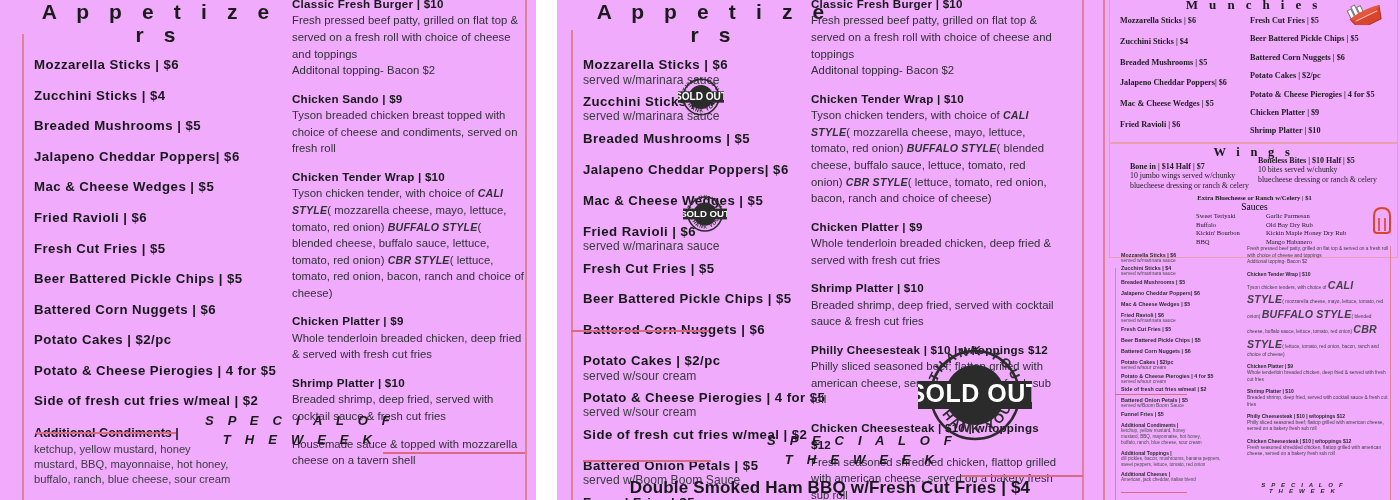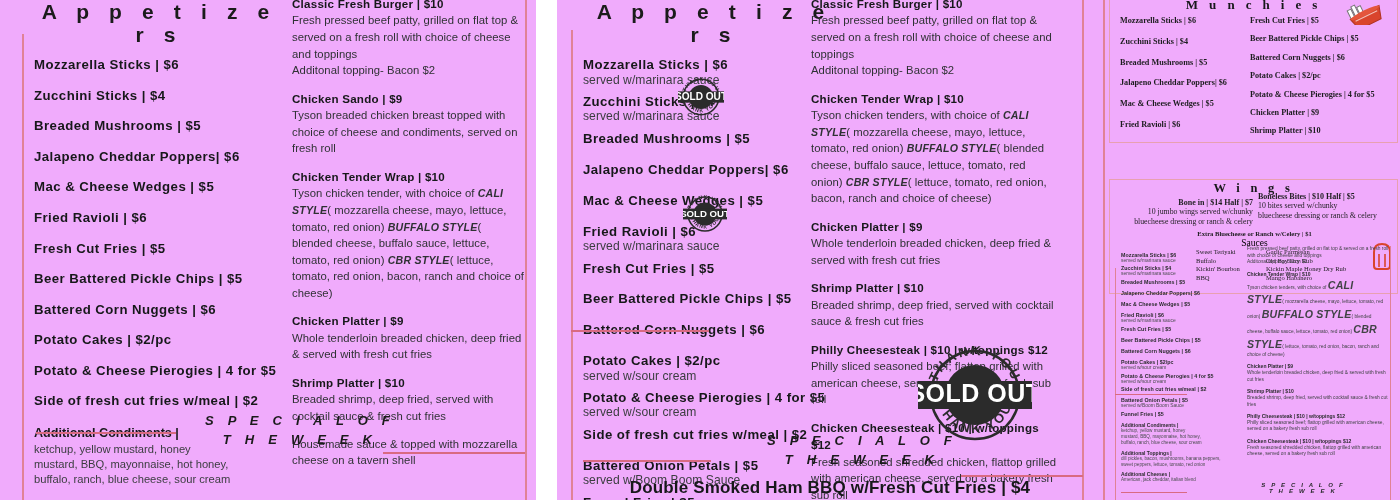--- a/index.html
+++ b/index.html
@@ -252,23 +252,23 @@
             <rect x="10" y="0" width="4" height="14" fill="#ffffff" stroke="#777" stroke-width="1"></rect>
             <rect x="15" y="3" width="4" height="11" fill="#ffffff" stroke="#777" stroke-width="1"></rect>
             <path d="M4 11 h32 l-4 13 h-24 z" fill="#d9442c" stroke="#b03320" stroke-width="1"></path>
             <ellipse cx="20" cy="11.5" rx="16" ry="2.6" fill="#e4553c"></ellipse>
             <path d="M8 15 h24" stroke="#ffffff" stroke-width="1.2" opacity=".65"></path>
           </g>
         </svg>
       </div>
     </div>
 
-    <div style="position:absolute;left:4px;top:143px;width:289px;height:115px;border:1.6px solid #e8a0b0;margin-top:36px;">
+    <div style="position:absolute;left:4px;top:143px;width:289px;height:115px;border:1.6px solid #e8a0b0;">
       <div class="c-title" style="font-size:12.5px;margin-top:1px;">W i n g s</div>
-      <div style="position:absolute;left:1px;top:18px;width:142px;text-align:right;" id="c-w0">
+      <div style="position:absolute;left:20px;top:18px;width:142px;" id="c-w0">
           <div class="c-w-h">Bone in  |   $14   Half |  $7</div>
           <div class="c-w-b">10  jumbo wings served w/chunky<br>bluecheese dressing or ranch &amp; celery</div>
         </div>
       <div style="position:absolute;left:148px;top:12px;width:140px;" id="c-w1">
           <div class="c-w-h">Boneless Bites  |   $10   Half |  $5</div>
           <div class="c-w-b">10 bites served w/chunky<br>bluecheese dressing or ranch &amp; celery</div>
         </div>
       <div class="c-sauce" style="position:absolute;left:0;top:50px;width:289px;text-align:center;font-weight:700;font-size:6.6px;">Extra Bluecheese or Ranch w/Celery |   $1</div>
       <div class="serif" style="position:absolute;left:0;top:58px;width:289px;text-align:center;font-size:9.5px;">Sauces</div>
       <div class="c-sauce" style="position:absolute;left:86px;top:68px;width:70px;" id="c-sl">

